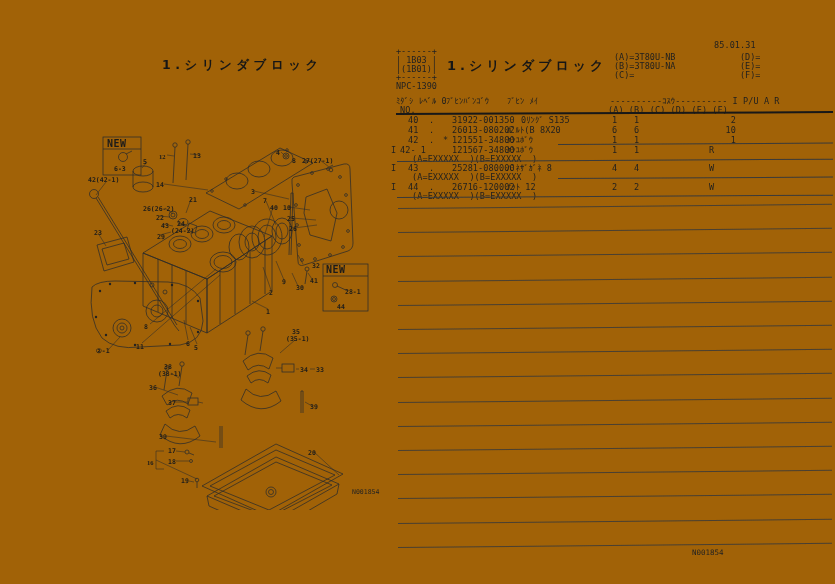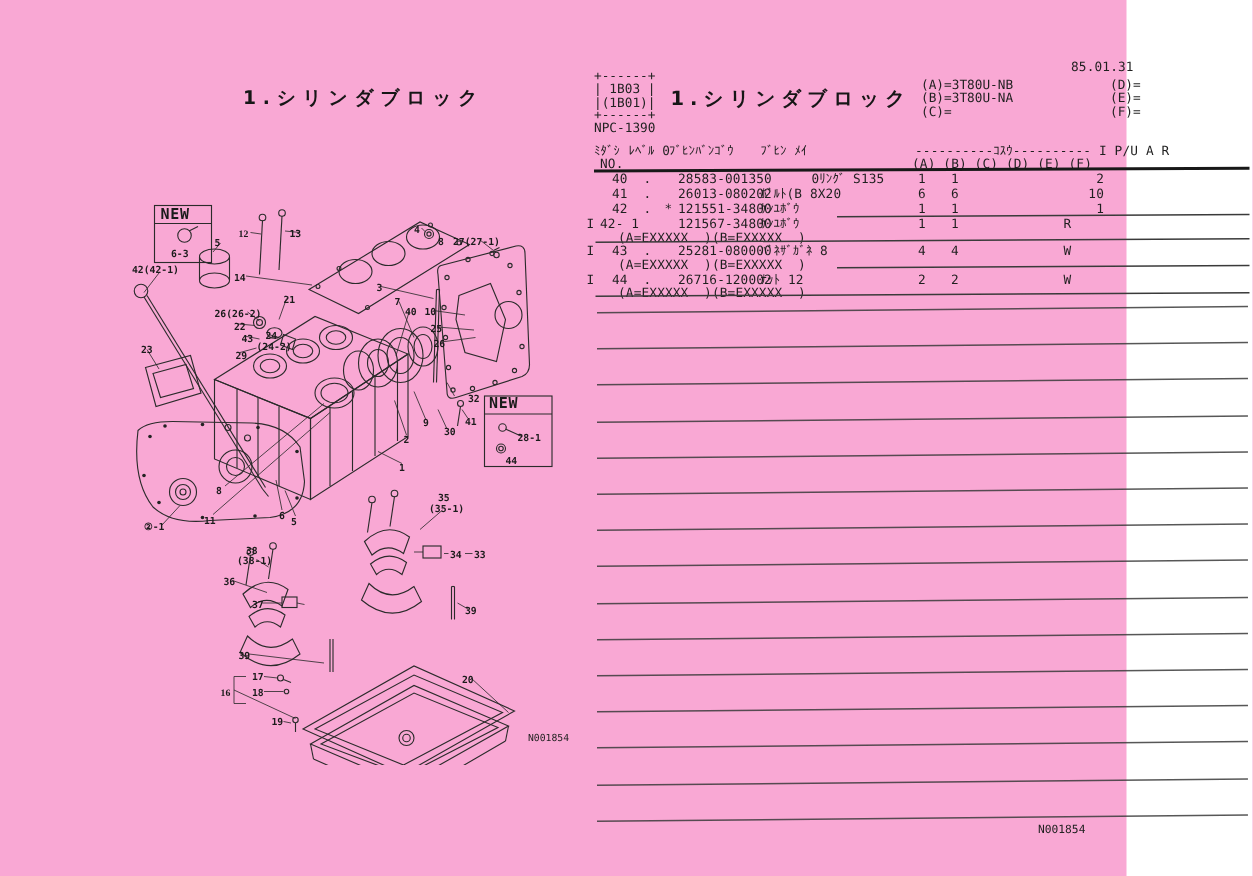--- a/index.html
+++ b/index.html
@@ -1,18 +1,18 @@
 <!DOCTYPE html>
 <html><head>
 <meta charset="utf-8">
 <style>
   html,body{margin:0;padding:0;}
   body{width:835px;height:584px;background:#ffffff;overflow:hidden;
        font-family:"DejaVu Sans Mono",monospace;color:#1f1f1f;}
-  .page{position:relative;width:751px;height:584px;background:#f9a8d4;}
+  .page{position:relative;width:835px;height:584px;background:#a16207;}
   .abs{position:absolute;}
   .t9{font-size:8.5px;line-height:9px;white-space:pre;letter-spacing:0.1px;}
   .title{font-family:"DejaVu Sans",sans-serif;font-weight:bold;color:#161616;white-space:pre;}
   .left-title{left:162px;top:57px;font-size:12.5px;letter-spacing:4.5px;}
   .right-title{left:447px;top:57px;font-size:13px;letter-spacing:4px;}
   .code-box{left:396px;top:47px;font-size:8.5px;line-height:8.8px;margin:0;
             font-family:"DejaVu Sans Mono",monospace;color:#222;}
   .date{left:714px;top:41px;}
   .spec-col{font-size:8.5px;line-height:9.2px;white-space:pre;}
   #spec1{left:614px;top:53px;}
@@ -50,22 +50,22 @@
   <span class="abs t9" style="left:419px;top:97px">ﾚﾍﾞﾙ 0</span>
   <span class="abs t9" style="left:446px;top:97px">ﾌﾞﾋﾝﾊﾞﾝｺﾞｳ</span>
   <span class="abs t9" style="left:507px;top:97px">ﾌﾞﾋﾝ ﾒｲ</span>
   <span class="abs t9" style="left:610px;top:97px">----------ｺｽｳ---------- I P/U A R</span>
   <span class="abs t9" style="left:608px;top:106px">(A) (B) (C) (D) (E) (F)</span>
   <div class="rule-head"></div>
 
   <div id="rows">
       <span class="abs t9" style="left: 408px; top: 116px;">40</span>
       <span class="abs t9" style="left: 429px; top: 116px;">.</span>
-      <span class="abs t9" style="left: 452px; top: 116px;">28583-001350</span>
-      <span class="abs t9" style="left: 529px; top: 116px; padding-left: 12px;">0ﾘﾝｸﾞ S135</span>
+      <span class="abs t9" style="left: 452px; top: 116px;">31922-001350</span>
+      <span class="abs t9" style="left: 509px; top: 116px; padding-left: 12px;">0ﾘﾝｸﾞ S135</span>
       <span class="abs t9" style="left: 612px; top: 116px;">1</span>
       <span class="abs t9" style="left: 634px; top: 116px;">1</span>
       <span class="abs t9" style="left: 706px; width: 30px; text-align: right; top: 116px;">2</span>
       <span class="abs t9" style="left: 408px; top: 126px;">41</span>
       <span class="abs t9" style="left: 429px; top: 126px;">.</span>
       <span class="abs t9" style="left: 452px; top: 126px;">26013-080202</span>
       <span class="abs t9" style="left: 507px; top: 126px;">ﾎﾞﾙﾄ(B 8X20</span>
       <span class="abs t9" style="left: 612px; top: 126px;">6</span>
       <span class="abs t9" style="left: 634px; top: 126px;">6</span>
       <span class="abs t9" style="left: 706px; width: 30px; text-align: right; top: 126px;">10</span>

